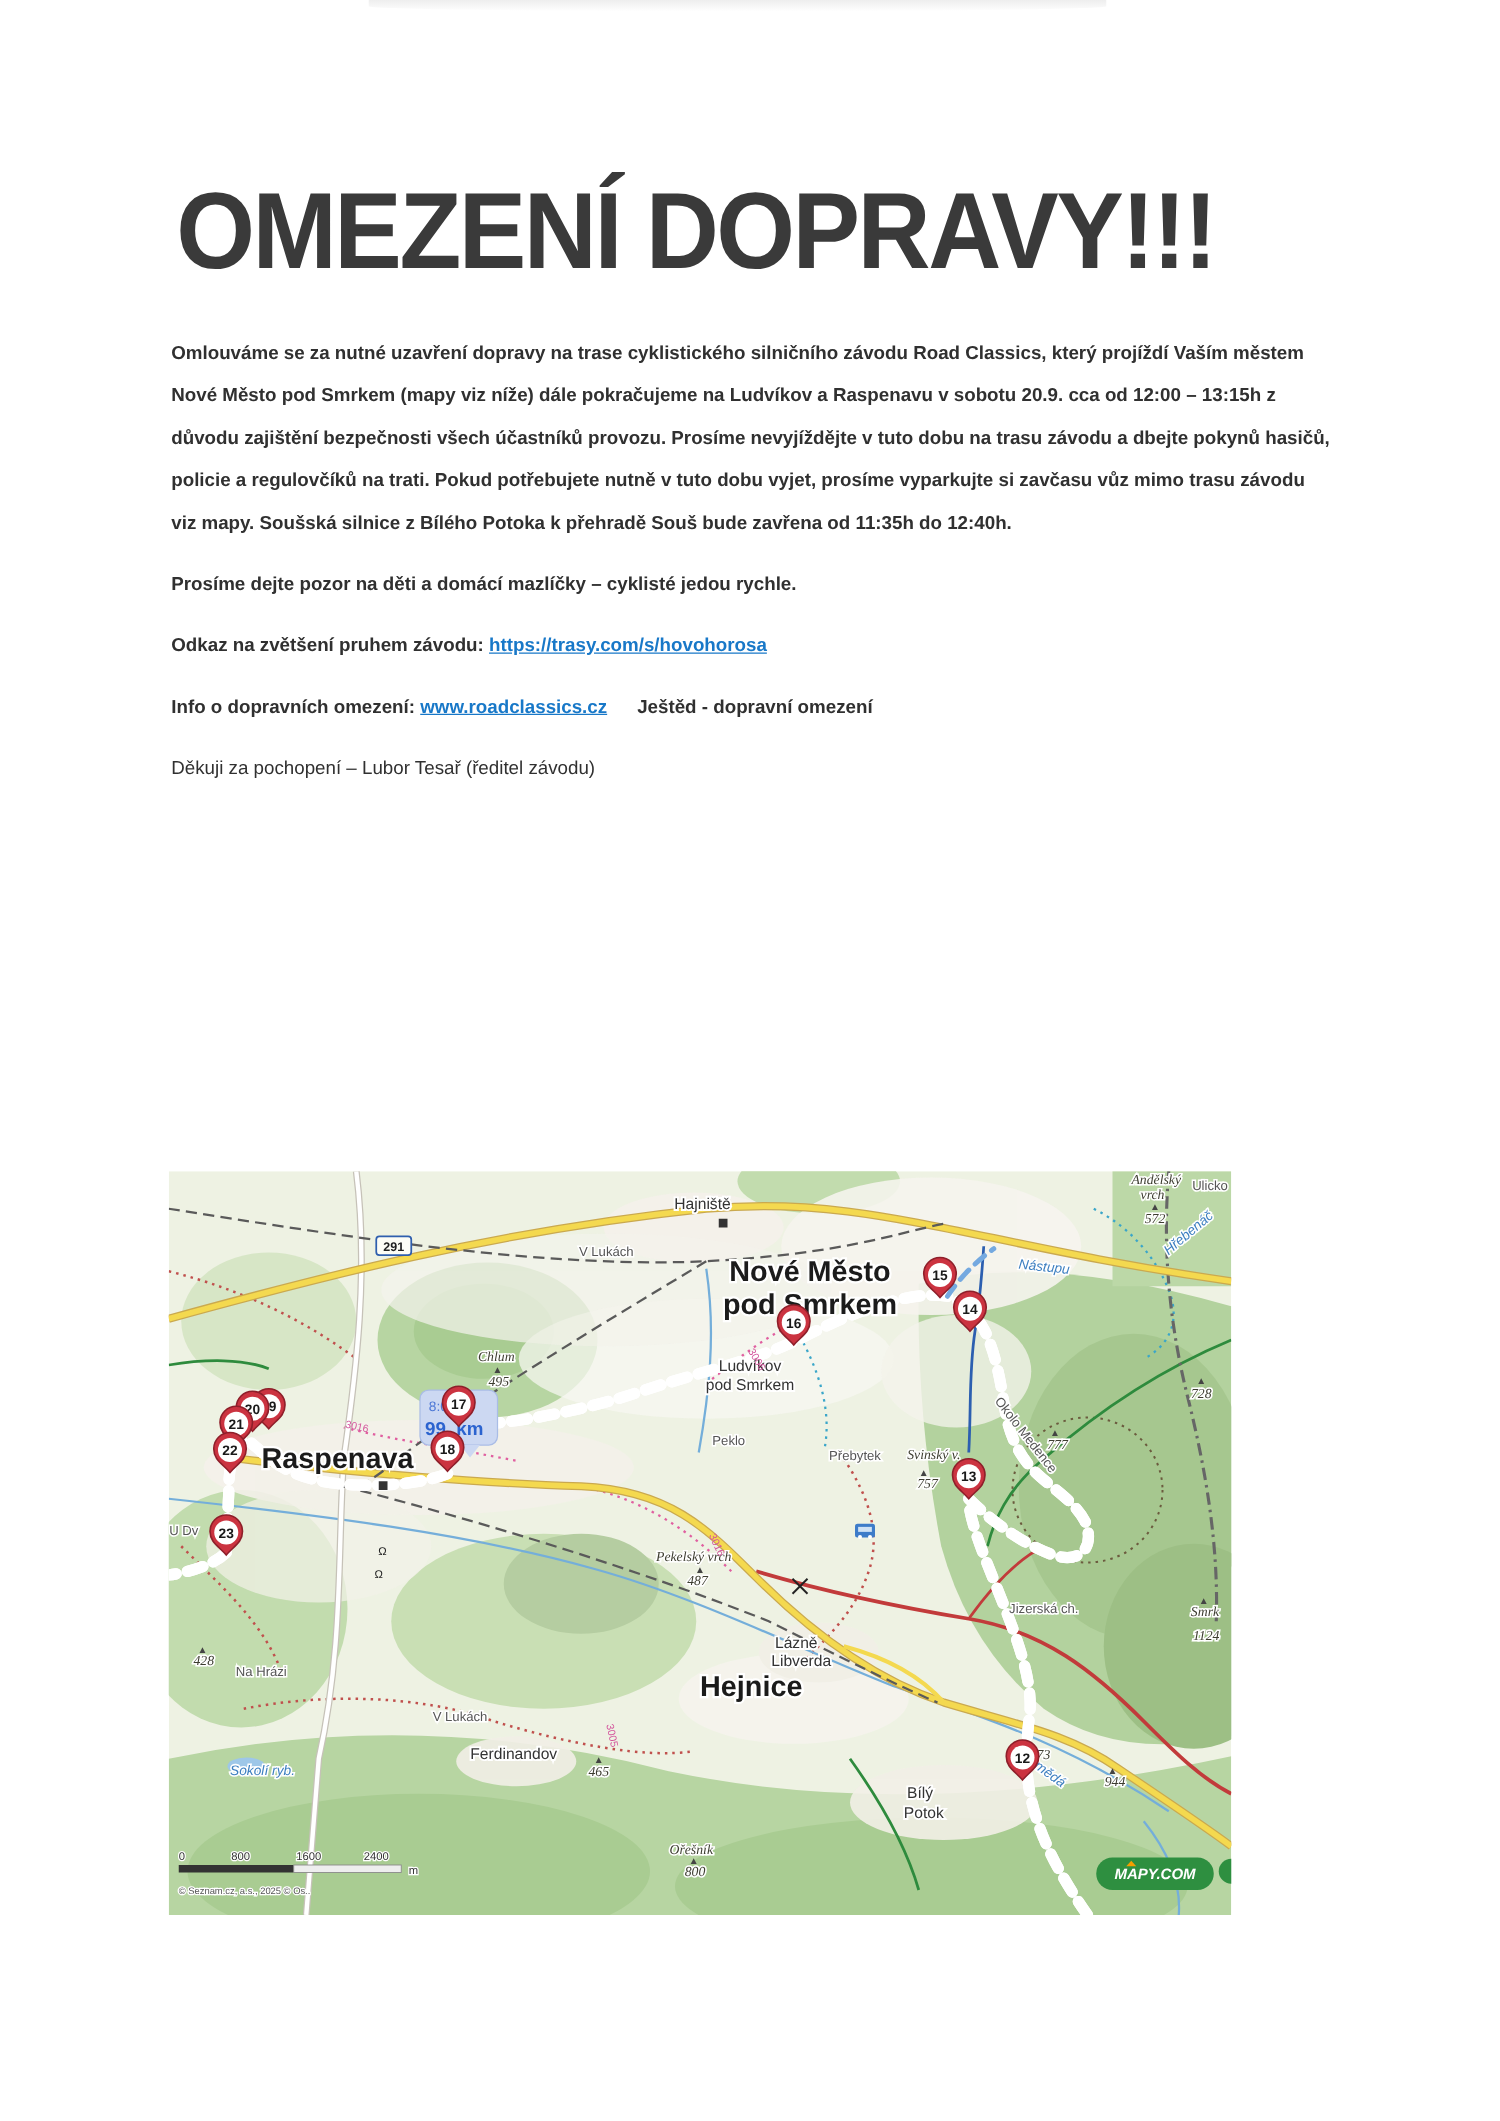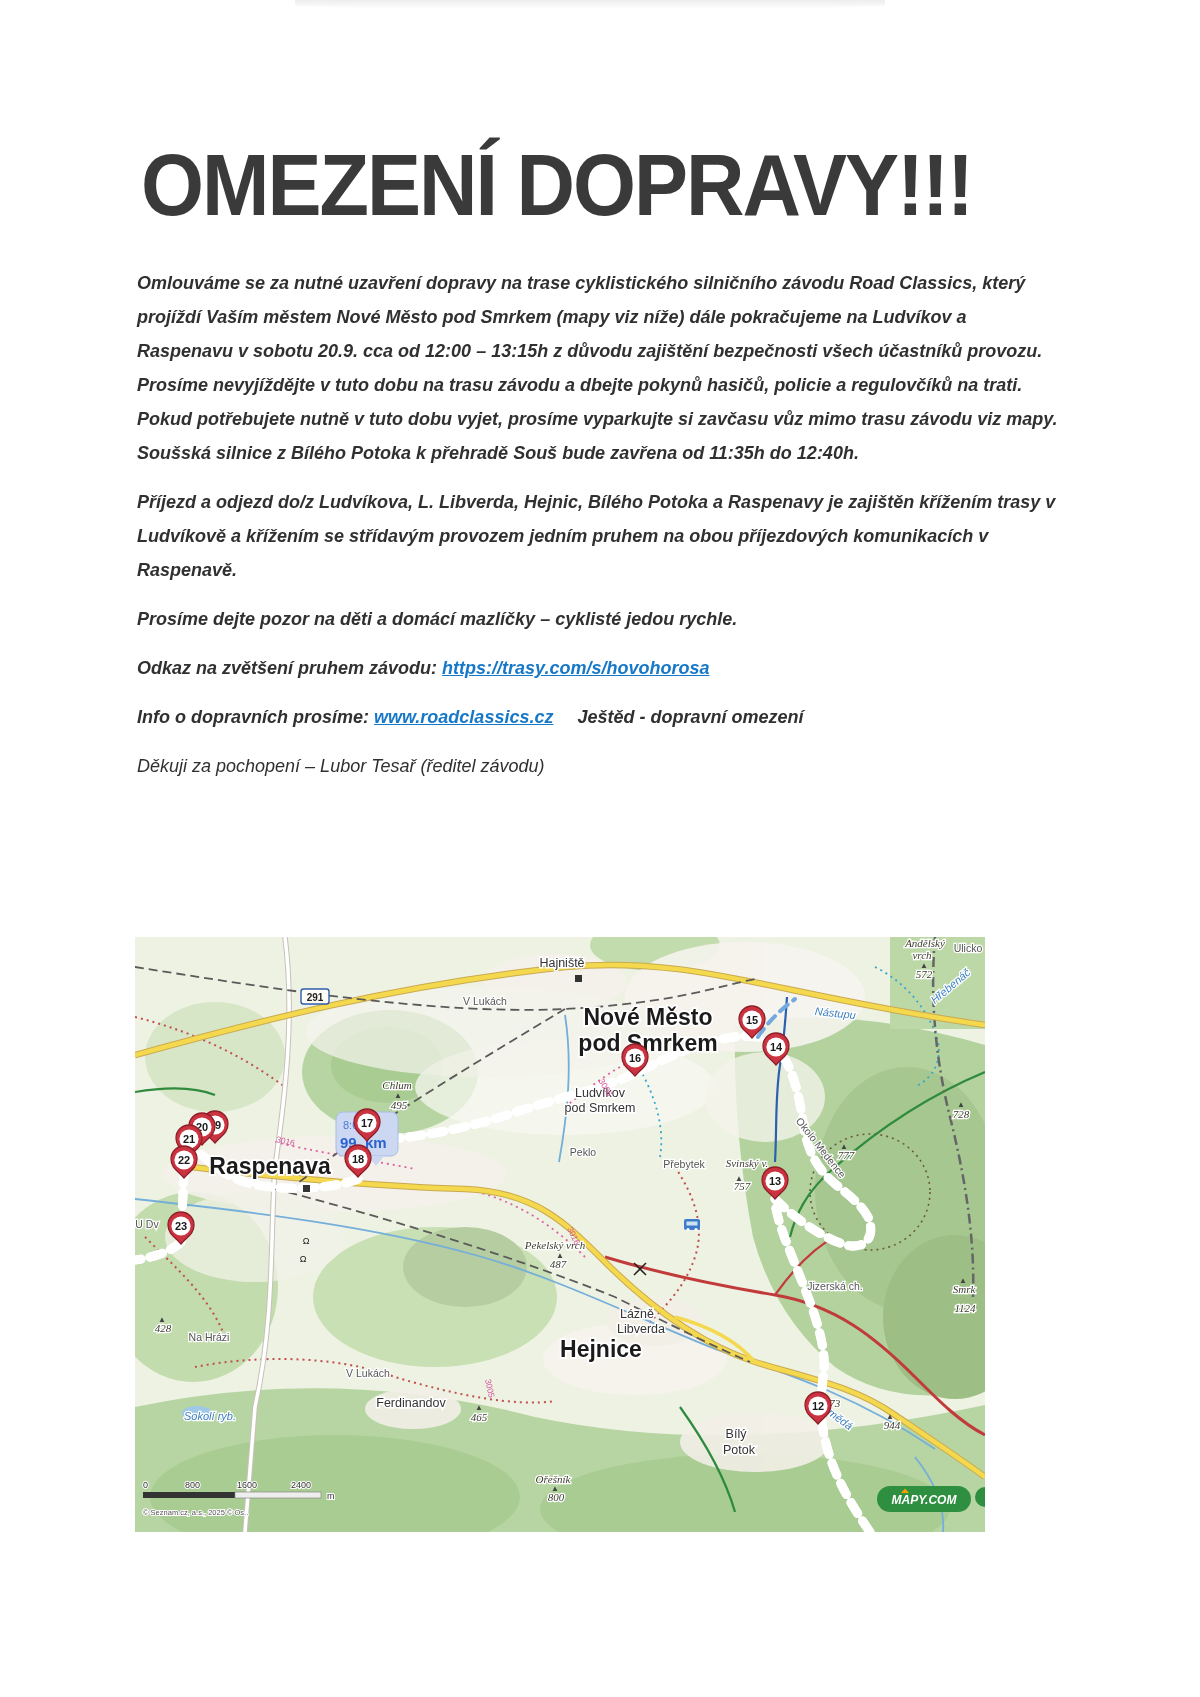--- a/index.html
+++ b/index.html
@@ -4,21 +4,21 @@
 <style>
   html,body{margin:0;padding:0;}
   body{width:1200px;height:1697px;background:#ffffff;position:relative;
        font-family:"Liberation Sans",sans-serif;color:#2e2e2e;overflow:hidden;}
   .smudge{position:absolute;left:295px;top:0;width:590px;height:9px;
           border-radius:0 0 45% 45%;background:linear-gradient(#dcdcdc,#ffffff);opacity:.5;}
   .title{position:absolute;left:141px;top:136px;width:940px;
          font-size:81px;font-weight:700;letter-spacing:-2px;color:#3a3a3a;
          transform:scaleY(1.07);transform-origin:top left;white-space:nowrap;}
   .content{position:absolute;left:137px;top:266px;width:928px;}
-  .content p{margin:0 0 15px 0;font-size:18px;line-height:34px;font-weight:700;color:#303030;font-style:italic;}
+  .content p{margin:0 0 15px 0;font-size:15px;line-height:34px;font-weight:700;color:#303030;}
   .content p.thanks{font-weight:400;margin-bottom:12px;}
   .content a{color:#1878c8;font-weight:700;text-decoration:underline;}
   .link-suffix{margin-left:24px;}
   .map-wrap{position:absolute;left:135px;top:937px;width:850px;height:595px;}
   svg{display:block;}
 
   
   text{font-family:"Liberation Sans",sans-serif;}
   .ml-town-lg{font-size:23px;font-weight:700;fill:#1b1b1b;stroke:#ffffff;stroke-width:3.5px;
               paint-order:stroke;text-anchor:middle;}
@@ -41,24 +41,23 @@
 </style>
 </head>
 <body>
 
 <div class="smudge"></div>
 
 <div class="title">OMEZENÍ DOPRAVY!!!</div>
 
 <div class="content">
   <p>Omlouváme se za nutné uzavření dopravy na trase cyklistického silničního závodu Road Classics, který projíždí Vaším městem Nové Město pod Smrkem (mapy viz níže) dále pokračujeme na Ludvíkov a Raspenavu v sobotu 20.9. cca od 12:00 – 13:15h z důvodu zajištění bezpečnosti všech účastníků provozu. Prosíme nevyjíždějte v tuto dobu na trasu závodu a dbejte pokynů hasičů, policie a regulovčíků na trati. Pokud potřebujete nutně v tuto dobu vyjet, prosíme vyparkujte si zavčasu vůz mimo trasu závodu viz mapy. Soušská silnice z Bílého Potoka k přehradě Souš bude zavřena od 11:35h do 12:40h.</p>
-  <p>Příjezd a odjezd do/z Ludvíkova, L. Libverda, Hejnic, Bílého Potoka a Raspenavy je zajištěn křížením trasy v Ludvíkově a křížením se střídavým provozem jedním pruhem na obou příjezdových komunikacích v Raspenavě.</p>
   <p>Prosíme dejte pozor na děti a domácí mazlíčky – cyklisté jedou rychle.</p>
   <p><span>Odkaz na zvětšení pruhem závodu: </span><a href="#">https://trasy.com/s/hovohorosa</a></p>
-  <p><span>Info o dopravních prosíme: </span><a href="#">www.roadclassics.cz</a><span class="link-suffix">Ještěd - dopravní omezení</span></p>
+  <p><span>Info o dopravních omezení: </span><a href="#">www.roadclassics.cz</a><span class="link-suffix">Ještěd - dopravní omezení</span></p>
   <p class="thanks">Děkuji za pochopení – Lubor Tesař (ředitel závodu)</p>
 </div>
 
 <div class="map-wrap">
 <svg id="map-svg" viewBox="0 0 850 595" width="850" height="595">
 
   <rect x="0" y="0" width="850" height="595" fill="#eef2e3"></rect>
   <g>
     <ellipse cx="255" cy="135" rx="88" ry="62" fill="#b7d5a2"></ellipse>
     <ellipse cx="252" cy="128" rx="56" ry="38" fill="#a9cc92"></ellipse>

